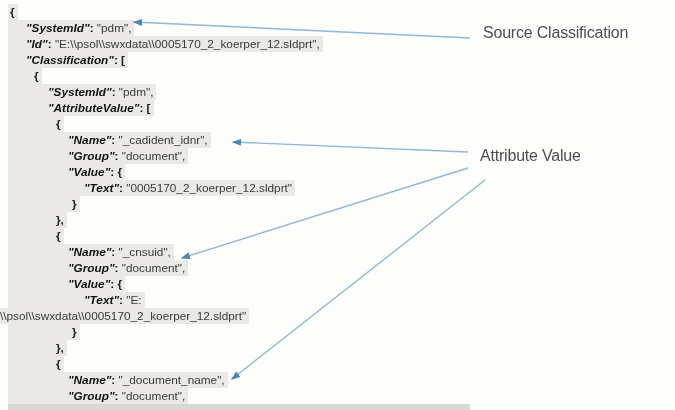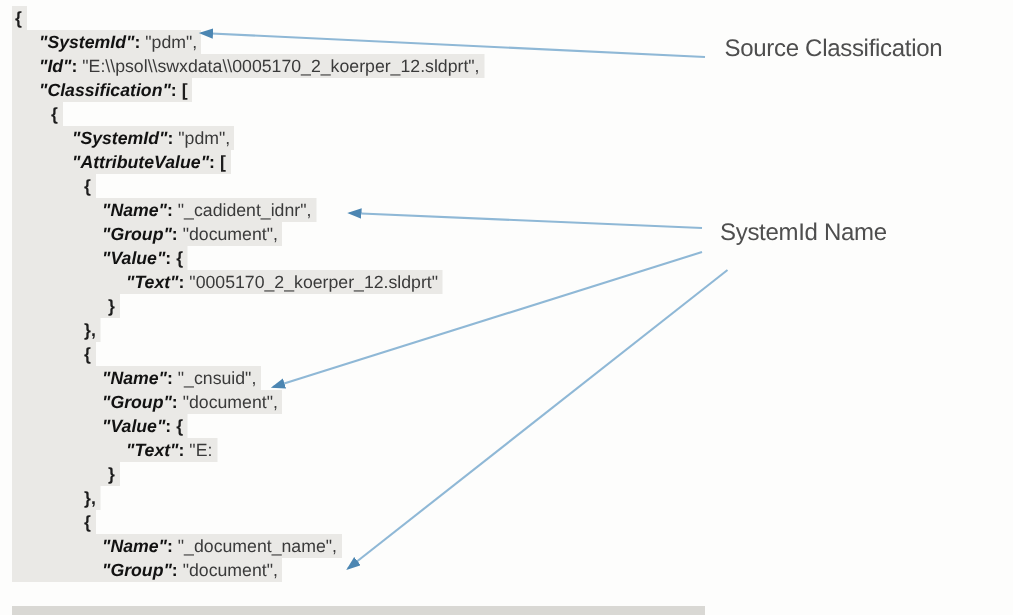--- a/index.html
+++ b/index.html
@@ -44,20 +44,21 @@
     <div class="line"><span class="hl" style="margin-left: 8px; padding-left: 60px;"><span class="key">"Group"</span><span class="colon">: </span><span class="val">"document",</span></span></div>
     <div class="line"><span class="hl" style="margin-left: 8px; padding-left: 60px;"><span class="key">"Value"</span><span class="colon">: </span><span class="punct">{</span></span></div>
     <div class="line"><span class="hl" style="margin-left: 8px; padding-left: 76px;"><span class="key">"Text"</span><span class="colon">: </span><span class="val">"0005170_2_koerper_12.sldprt"</span></span></div>
     <div class="line"><span class="hl" style="margin-left: 8px; padding-left: 64px;"><span class="punct">}</span></span></div>
     <div class="line"><span class="hl" style="margin-left: 8px; padding-left: 48px;"><span class="punct">},</span></span></div>
     <div class="line"><span class="hl" style="margin-left: 8px; padding-left: 48px;"><span class="punct">{</span></span></div>
     <div class="line"><span class="hl" style="margin-left: 8px; padding-left: 60px;"><span class="key">"Name"</span><span class="colon">: </span><span class="val">"_cnsuid",</span></span></div>
     <div class="line"><span class="hl" style="margin-left: 8px; padding-left: 60px;"><span class="key">"Group"</span><span class="colon">: </span><span class="val">"document",</span></span></div>
     <div class="line"><span class="hl" style="margin-left: 8px; padding-left: 60px;"><span class="key">"Value"</span><span class="colon">: </span><span class="punct">{</span></span></div>
     <div class="line"><span class="hl" style="margin-left: 8px; padding-left: 76px;"><span class="key">"Text"</span><span class="colon">: </span><span class="val">"E:</span></span></div>
+    <div class="line"><span class="hl" style="margin-left: 0px; padding-left: 0px;"><span class="val">\\psol\\swxdata\\0005170_2_koerper_12.sldprt"</span></span></div>
     <div class="line"><span class="hl" style="margin-left: 8px; padding-left: 64px;"><span class="punct">}</span></span></div>
     <div class="line"><span class="hl" style="margin-left: 8px; padding-left: 48px;"><span class="punct">},</span></span></div>
     <div class="line"><span class="hl" style="margin-left: 8px; padding-left: 48px;"><span class="punct">{</span></span></div>
     <div class="line"><span class="hl" style="margin-left: 8px; padding-left: 60px;"><span class="key">"Name"</span><span class="colon">: </span><span class="val">"_document_name",</span></span></div>
     <div class="line"><span class="hl" style="margin-left: 8px; padding-left: 60px;"><span class="key">"Group"</span><span class="colon">: </span><span class="val">"document",</span></span></div>
   </div>
 
 <div class="bottom-strip" id="bstrip" style="left: 8px; top: 404px; width: 462px; height: 6px;"></div>
 
 <svg id="arrow-layer" width="675" height="410" viewBox="0 0 675 410">
@@ -68,13 +69,13 @@
   </defs>
   <g id="arrow-group">
       <line x1="470" y1="38" x2="134" y2="22" stroke="#8fb8d6" stroke-width="1.4" marker-end="url(#ah)"></line>
       <line x1="468" y1="152" x2="233" y2="142" stroke="#8fb8d6" stroke-width="1.4" marker-end="url(#ah)"></line>
       <line x1="468" y1="168" x2="182" y2="258" stroke="#8fb8d6" stroke-width="1.4" marker-end="url(#ah)"></line>
       <line x1="485" y1="180" x2="232" y2="379" stroke="#8fb8d6" stroke-width="1.4" marker-end="url(#ah)"></line>
     </g>
 </svg>
 
 <div class="callout-label" style="left: 483px; top: 24px; color: rgb(78, 78, 78);">Source Classification</div>
-<div class="callout-label" style="left: 480px; top: 147px; color: rgb(78, 78, 78);">SystemId Name</div>
+<div class="callout-label" style="left: 480px; top: 147px; color: rgb(78, 78, 78);">Attribute Value</div>
 
 </body></html>

